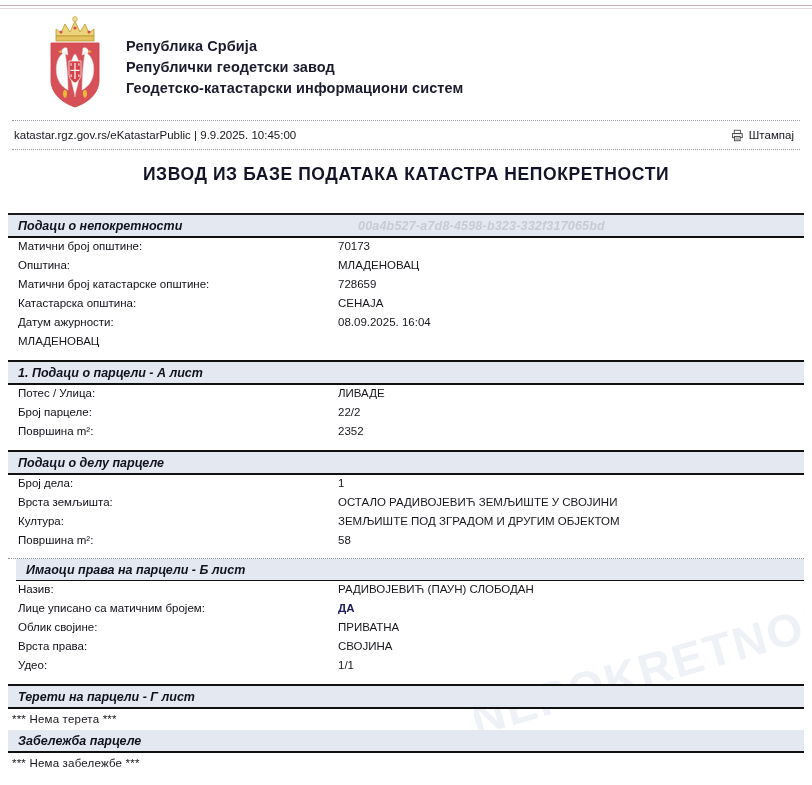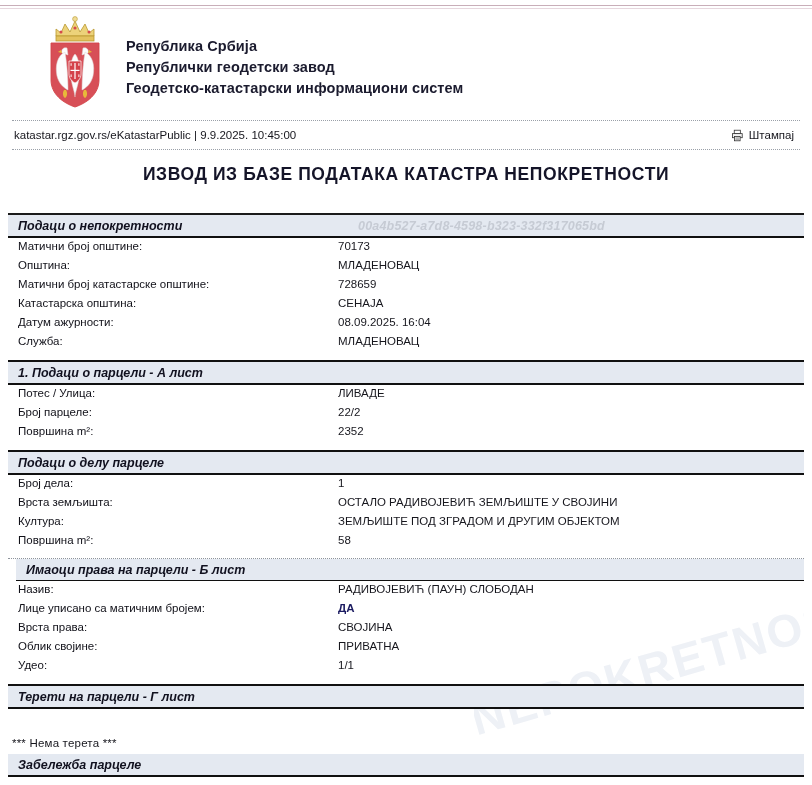--- a/index.html
+++ b/index.html
@@ -180,21 +180,20 @@
   .sep-solid {
     margin: 3px 0 0 0;
     border-top: 2px solid #111111;
   }
 
   .empty-note {
     font-size: 11.5px;
     color: #16161d;
     padding: 4px 0 5px 4px;
     letter-spacing: .2px;
-    margin-top: 24px;
   }
 </style>
 </head>
 <body>
 
 <div id="top-rule"></div>
 <div id="top-rule2"></div>
 
 <div id="watermark">
   <div class="wm-text">NEPOKRETNOSTI</div>
@@ -297,21 +296,20 @@
       </div>
       <div class="row">
         <span class="lbl">Катастарска општина:</span>
         <span class="val">СЕНАЈА</span>
       </div>
       <div class="row">
         <span class="lbl">Датум ажурности:</span>
         <span class="val">08.09.2025. 16:04</span>
       </div>
       <div class="row">
-        <span class="lbl">Служба:</span>
         <span class="val">МЛАДЕНОВАЦ</span>
       </div>
     </div>
     <div class="sep-solid"></div>
   </div>
 
   <div class="section">
     <div class="sec-head">
       <span>1. Подаци о парцели - А лист</span>
     </div>
@@ -364,28 +362,28 @@
     <div class="rows">
       <div class="row">
         <span class="lbl">Назив:</span>
         <span class="val">РАДИВОЈЕВИЋ (ПАУН) СЛОБОДАН</span>
       </div>
       <div class="row">
         <span class="lbl">Лице уписано са матичним бројем:</span>
         <span class="val strong">ДА</span>
       </div>
       <div class="row">
+        <span class="lbl">Облик својине:</span>
+        <span class="val">ПРИВАТНА</span>
+      </div>
+      <div class="row">
         <span class="lbl">Врста права:</span>
         <span class="val">СВОЈИНА</span>
       </div>
       <div class="row">
-        <span class="lbl">Облик својине:</span>
-        <span class="val">ПРИВАТНА</span>
-      </div>
-      <div class="row">
         <span class="lbl">Удео:</span>
         <span class="val">1/1</span>
       </div>
     </div>
     <div class="sep-solid"></div>
   </div>
 
   <div class="section">
     <div class="sec-head">
       <span>Терети на парцели - Г лист</span>

